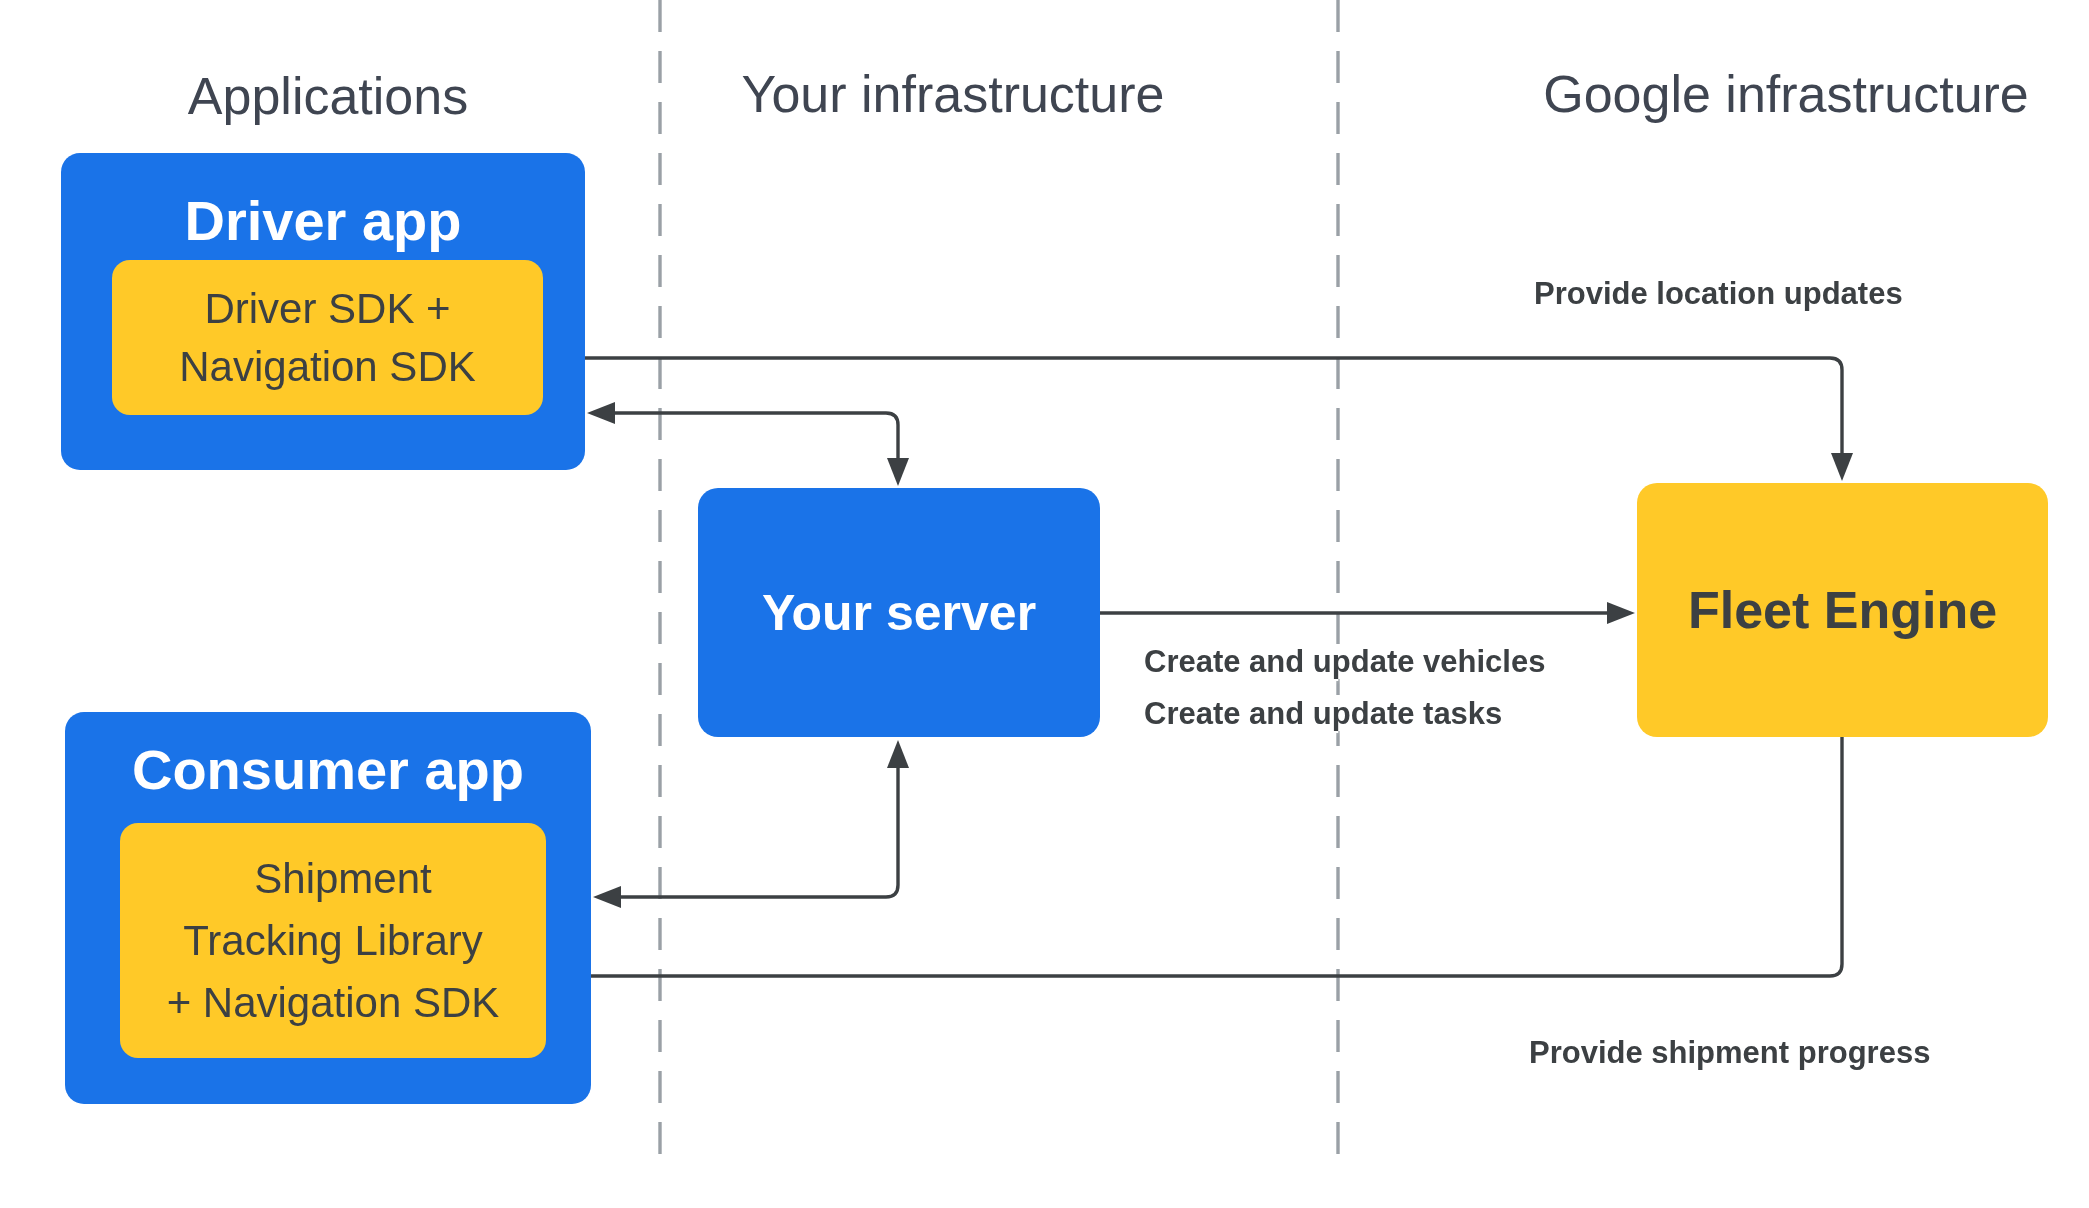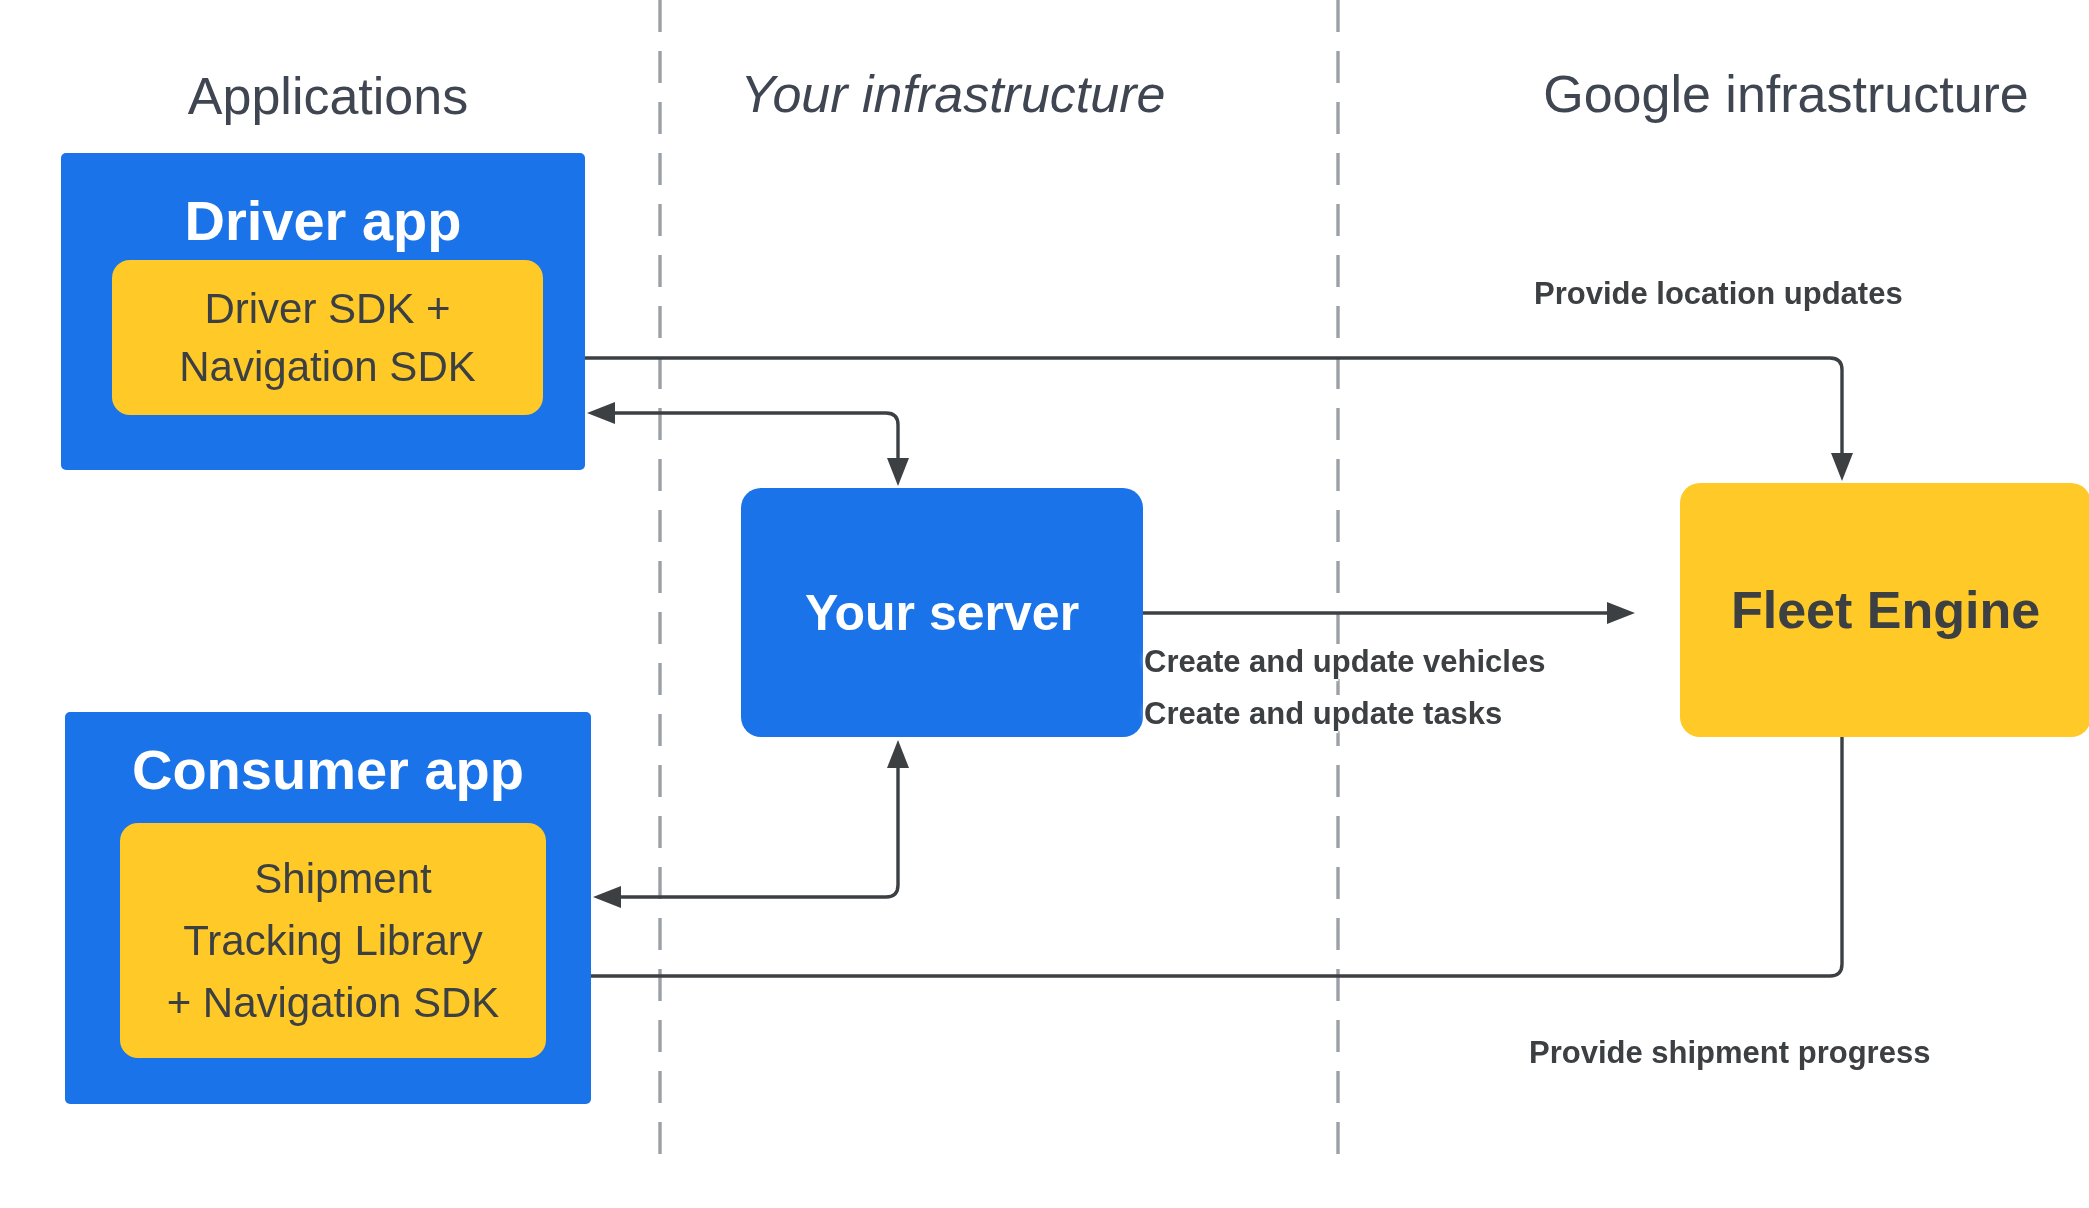--- a/index.html
+++ b/index.html
@@ -22,36 +22,36 @@
   .dash-line{stroke:var(--dash);stroke-width:3.4;stroke-dasharray:32 19;fill:none;}
   .conn{stroke:var(--ink);stroke-width:3.4;fill:none;stroke-linejoin:round;}
   .arrowhead{fill:var(--ink);stroke:none;}
   .col-header{
     position:absolute;z-index:3;
     transform:translateX(-50%);
     font-size:52px;font-weight:400;color:var(--heading);
     white-space:nowrap;line-height:1.1;text-align:center;
   }
   .box{position:absolute;z-index:2;}
-  .blue-box{background:var(--blue);border-radius:5px;}
+  .blue-box{background:var(--blue);border-radius:19px;}
   .yellow-box{background:var(--yellow);border-radius:18px;}
   .app-title{
     position:absolute;left:0;width:100%;text-align:center;
     color:var(--white);font-weight:700;font-size:56px;line-height:56px;
     white-space:nowrap;
   }
   .sdk-box{
     position:absolute;display:flex;flex-direction:column;
     align-items:center;justify-content:center;
   }
   .sdk-line{
     color:var(--ink);font-weight:400;font-size:42px;line-height:60px;
     text-align:center;white-space:nowrap;
   }
-  .center-label-box{display:flex;align-items:center;justify-content:center;margin-left:43px;}
+  .center-label-box{display:flex;align-items:center;justify-content:center;}
   .server-title{
     color:var(--white);font-weight:700;font-size:50px;white-space:nowrap;
   }
   .fleet-title{
     color:var(--ink);font-weight:700;font-size:52px;white-space:nowrap;
   }
   .conn-label{
     position:absolute;z-index:3;
     color:var(--ink);font-weight:700;font-size:31px;line-height:52px;
     white-space:nowrap;
@@ -81,21 +81,21 @@
 
     <path class="conn" d="M 898 768 L 898 885 Q 898 897 886 897 L 621 897"></path>
     <path class="arrowhead" d="M 898 740 L 887 768 L 909 768 Z"></path>
     <path class="arrowhead" d="M 593 897 L 621 886 L 621 908 Z"></path>
 
     <path class="conn" d="M 1842 737 L 1842 964 Q 1842 976 1830 976 L 576 976"></path>
     <path class="arrowhead" d="M 548 976 L 576 965 L 576 987 Z"></path>
   </svg>
 
   <div class="col-header" style="left:328px;top:68px;">Applications</div>
-  <div class="col-header" style="left:953px;top:66px;font-style:italic;">Your infrastructure</div>
+  <div class="col-header" style="left:953px;top:66px;">Your infrastructure</div>
   <div class="col-header" style="left:1786px;top:66px;">Google infrastructure</div>
 
   <div class="box blue-box" style="left:61px;top:153px;width:524px;height:317px;">
     <div class="app-title" style="top:40px;">Driver app</div>
     <div class="sdk-box yellow-box" style="left:51px;top:107px;width:431px;height:155px;">
       <div class="sdk-line" style="line-height:58px;">Driver SDK +</div>
       <div class="sdk-line" style="line-height:58px;">Navigation SDK</div>
     </div>
   </div>
 

